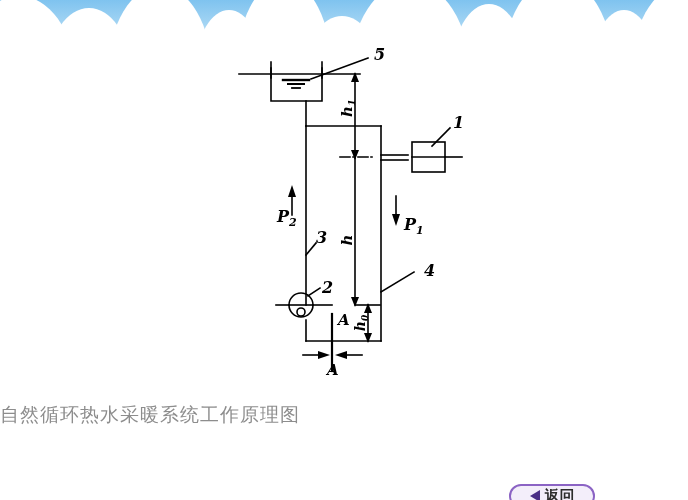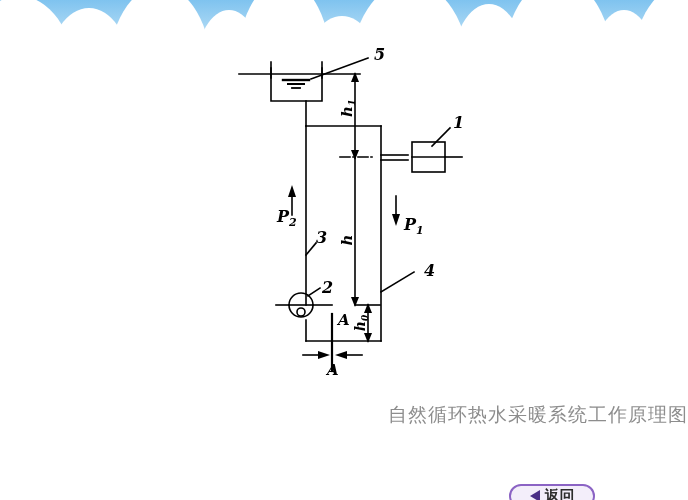--- a/index.html
+++ b/index.html
@@ -46,21 +46,21 @@
     height: 460px;
   }
   #diagram-svg { display: block; }
 
   
   #caption {
     position: absolute;
     left: 0;
     top: 402px;
     width: 688px;
-    text-align: right;
+    text-align: left;
     font-family: "DejaVu Serif", serif;
     font-size: 19px;
     color: #8d8d8d;
     letter-spacing: 1px;
     white-space: nowrap;
   }
 
   
   #return-button {
     position: absolute;

